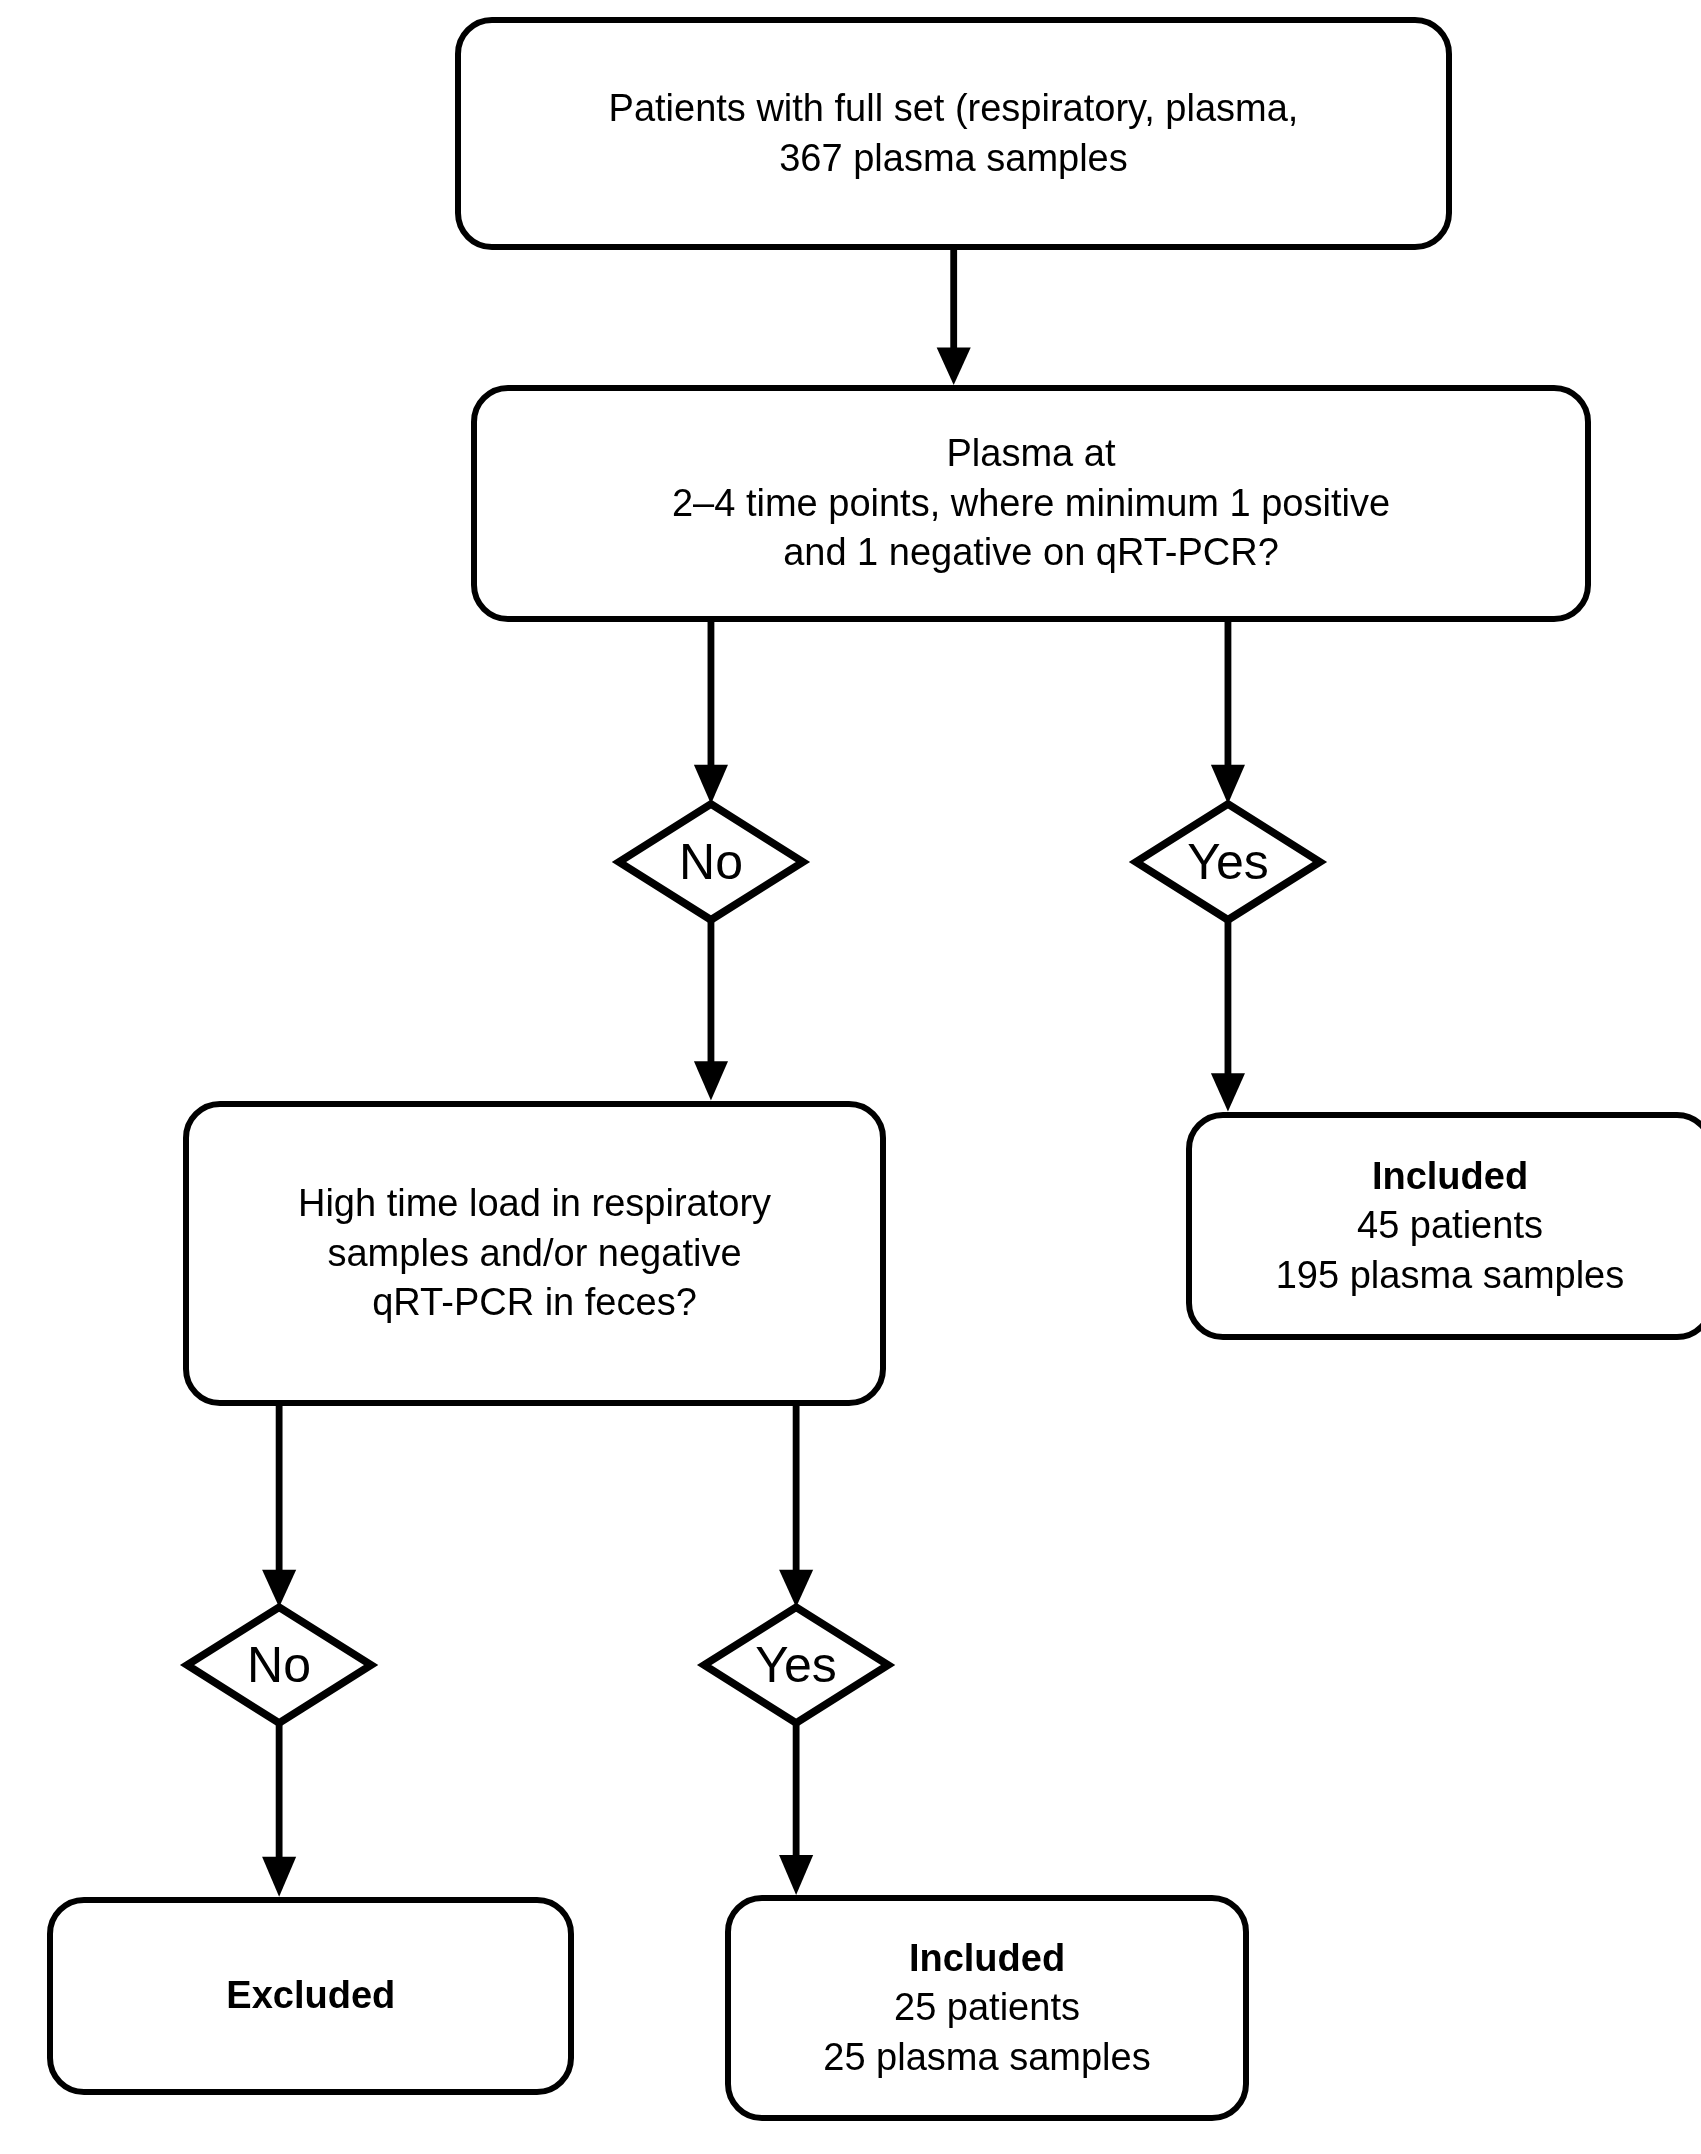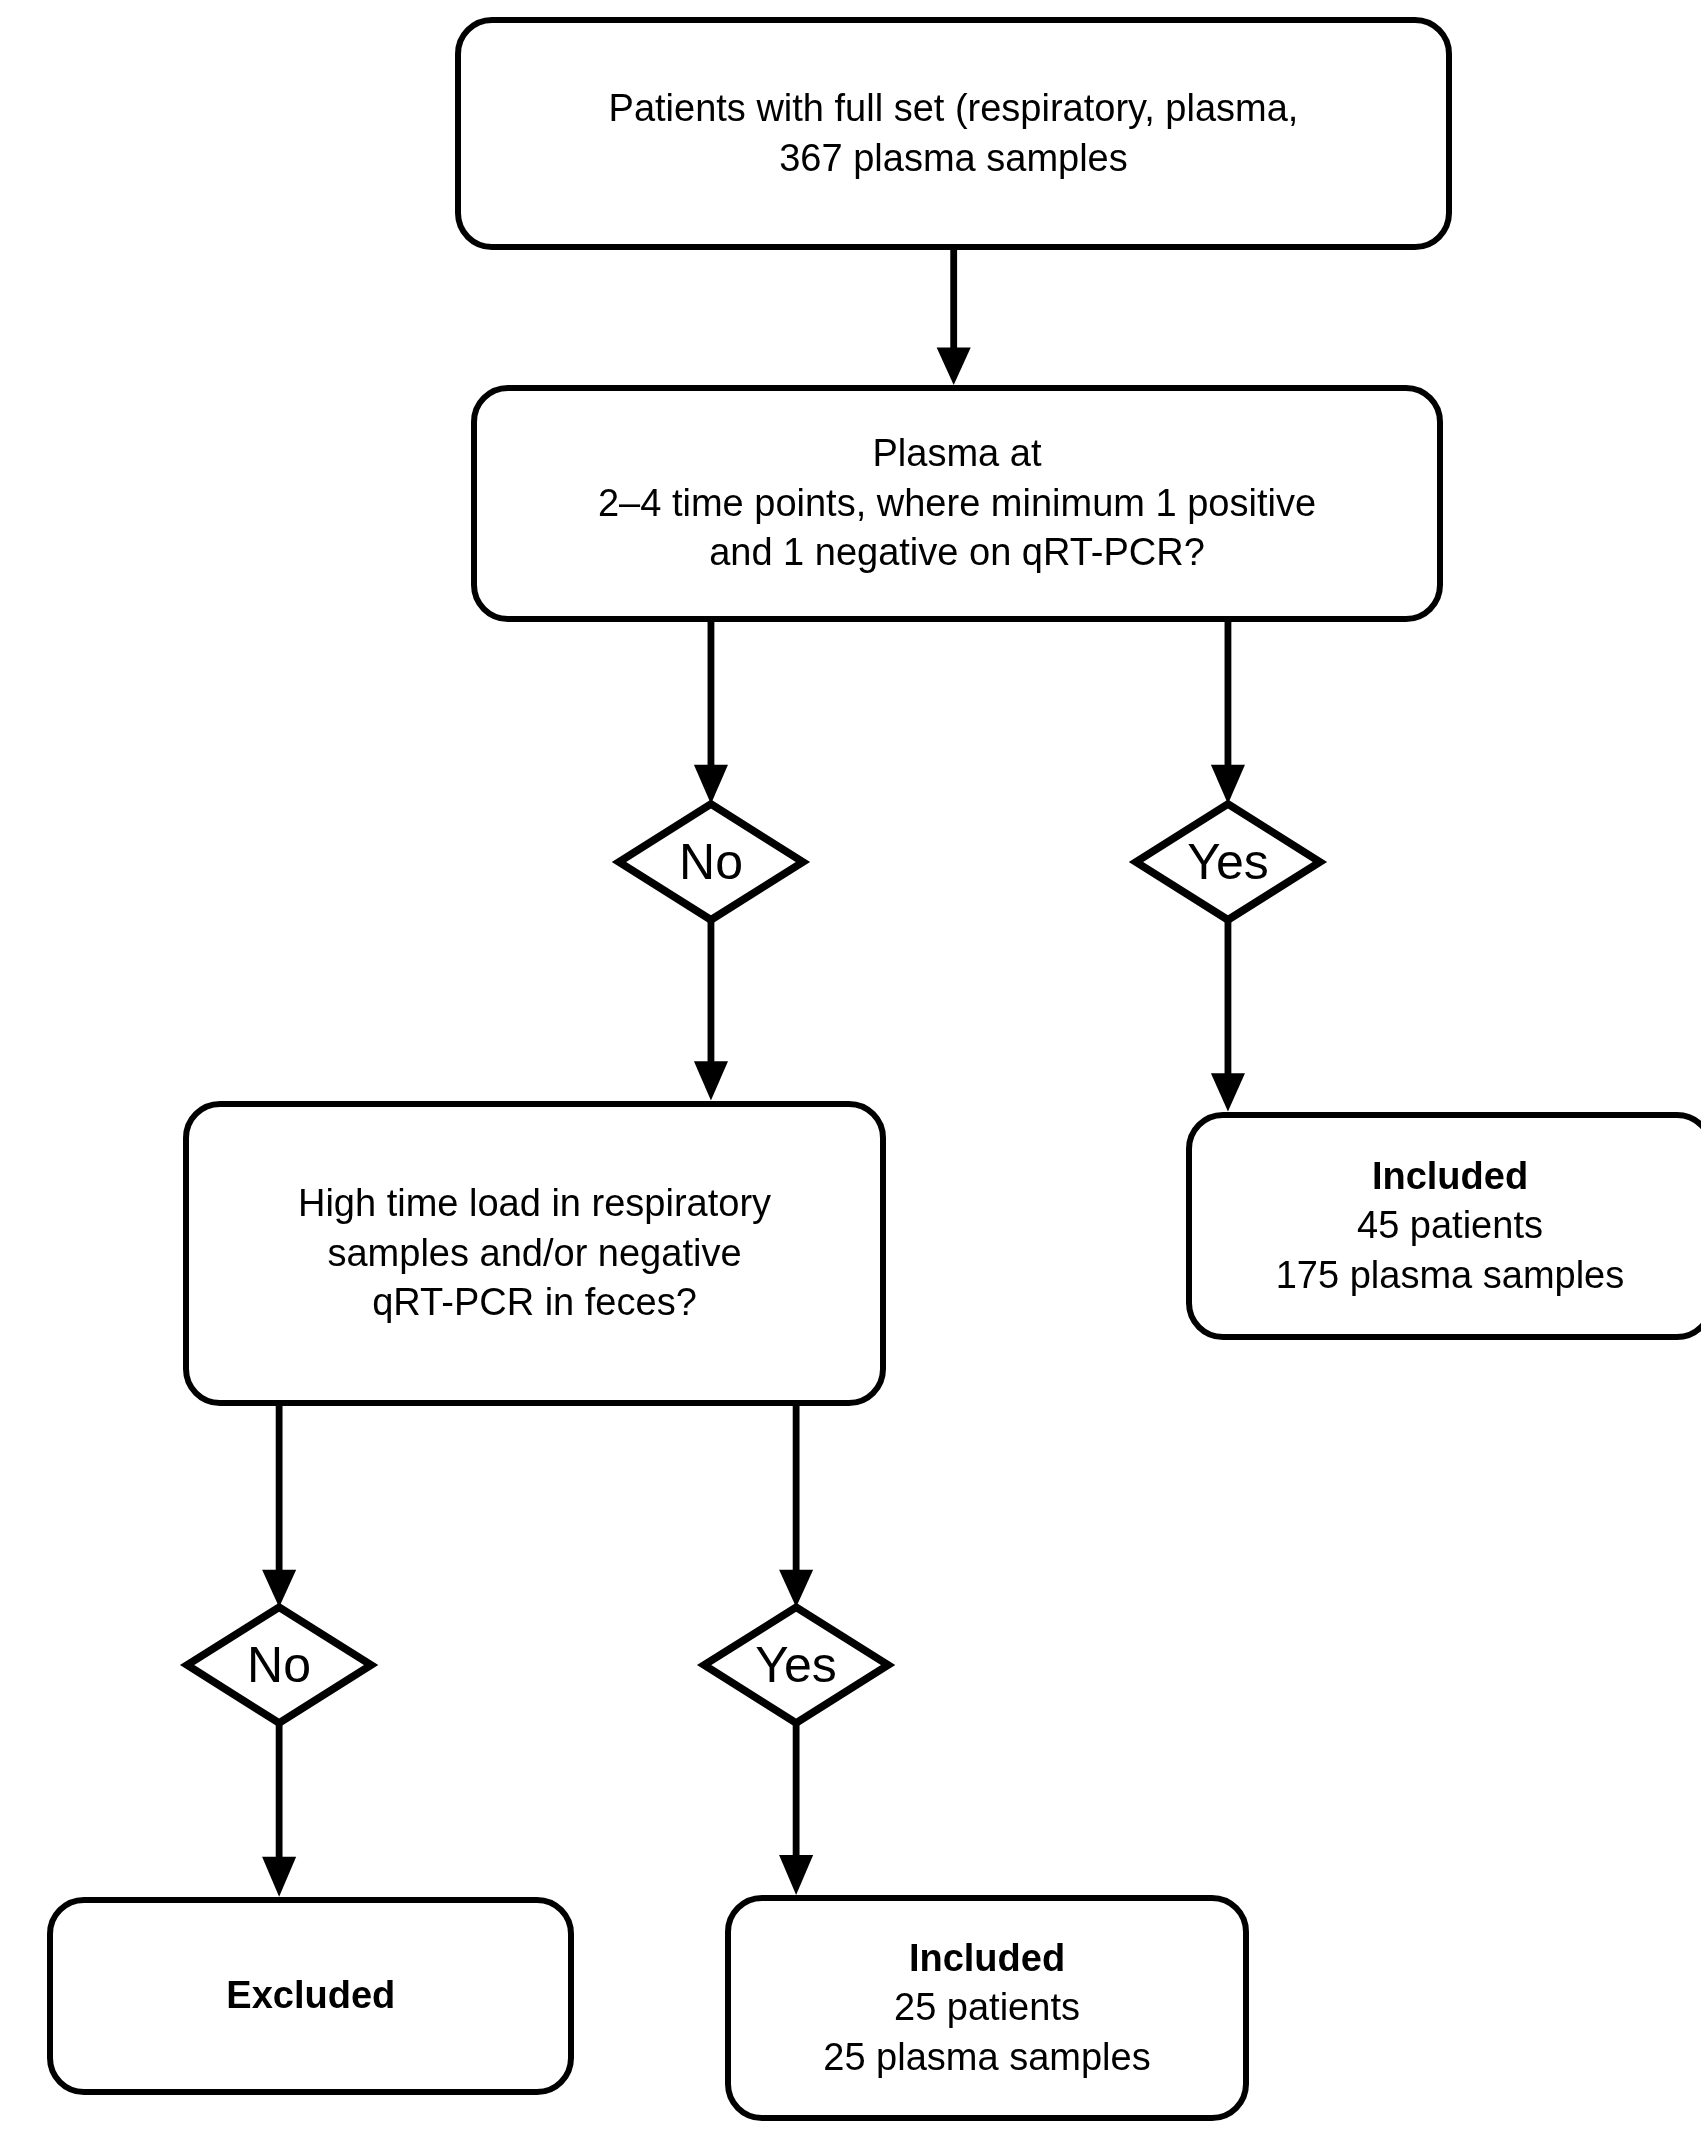--- a/index.html
+++ b/index.html
@@ -118,39 +118,39 @@
       <line x1="897" y1="2023" x2="897" y2="2180" stroke="#000" stroke-width="8"></line>
       <polygon points="877,2178 917,2178 897,2225" fill="#000"></polygon>
     </g>
   </svg>
 
   <div class="node-box" style="left:423px; top:17px; width:997px; height:233px;">
     <span class="line">Patients with full set (respiratory, plasma,</span>
     <span class="line">367 plasma samples</span>
   </div>
 
-  <div class="node-box" style="left:439px; top:385px; width:972px; height:237px;">
+  <div class="node-box" style="left:439px; top:385px; width:1120px; height:237px;">
     <span class="line">Plasma at</span>
     <span class="line">2–4 time points, where minimum 1 positive</span>
     <span class="line">and 1 negative on qRT-PCR?</span>
   </div>
 
   <div class="diamond-label" style="left:679px; top:862px;">No</div>
   <div class="diamond-label" style="left:1196px; top:862px;">Yes</div>
 
   <div class="node-box" style="left:151px; top:1101px; width:703px; height:305px;">
     <span class="line">High time load in respiratory</span>
     <span class="line">samples and/or negative</span>
     <span class="line">qRT-PCR in feces?</span>
   </div>
 
   <div class="node-box" style="left:1154px; top:1112px; width:528px; height:228px;">
     <span class="line bold">Included</span>
     <span class="line">45 patients</span>
-    <span class="line">175 plasma samples</span>
+    <span class="line">195 plasma samples</span>
   </div>
 
   <div class="diamond-label" style="left:247px; top:1665px;">No</div>
   <div class="diamond-label" style="left:764px; top:1665px;">Yes</div>
 
   <div class="node-box" style="left:15.3px; top:1897px; width:527px; height:198px;">
     <span class="line bold">Excluded</span>
   </div>
 
   <div class="node-box" style="left:693px; top:1895px; width:524px; height:226px;">

